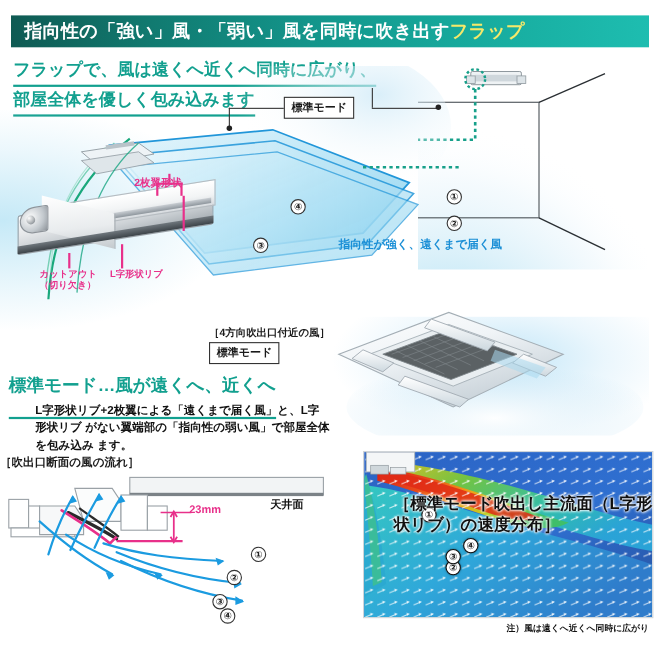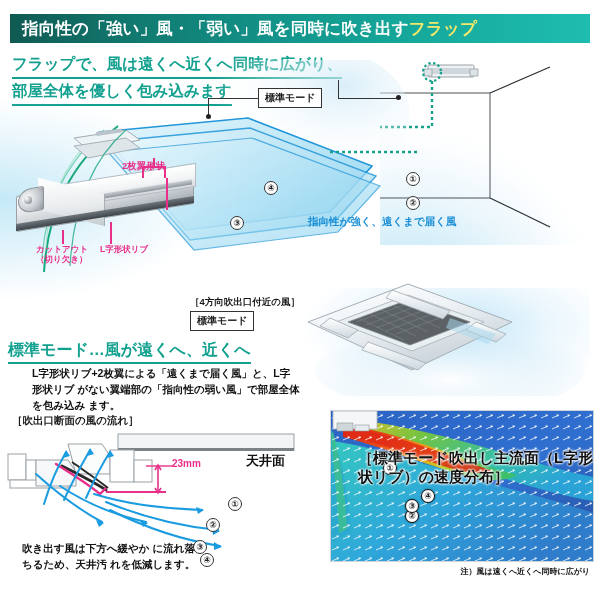--- a/index.html
+++ b/index.html
@@ -114,32 +114,32 @@
   .unit-photo{position:absolute;left:300px;top:278px;width:290px;height:118px;}
   .unit-glow{
     position:absolute;left:0;top:10px;width:290px;height:110px;
     background:radial-gradient(ellipse at 55% 35%,rgba(175,222,245,.75) 0%,rgba(210,236,250,.45) 40%,rgba(255,255,255,0) 70%);
   }
 
   
   .sec2-title{
     position:absolute;left:8px;top:340px;
     font-size:16px;font-weight:bold;color:#12a08f;
-    border-bottom:2px solid #12a08f;padding-bottom:1px;
+    border-bottom:2px solid #12a08f;padding-bottom:18px;
   }
   .sec2-body{
     position:absolute;left:8px;top:366px;width:268px;
     font-size:10.5px;line-height:1.5;color:#111;font-weight:bold;margin-left:24px;
   }
 
   
-  .xsec-title{position:absolute;left:12px;top:414px;font-size:10.5px;font-weight:bold;}
+  .xsec-title{position:absolute;left:0;top:414px;font-size:10.5px;font-weight:bold;}
   .xsec{position:absolute;left:6px;top:430px;width:290px;height:120px;}
   .dim-txt{position:absolute;color:#e8308a;font-size:10px;font-weight:bold;}
-  .ceil-txt{position:absolute;font-size:13px;font-weight:bold;color:#111;}
+  .ceil-txt{position:absolute;font-size:10px;font-weight:bold;color:#111;}
   .xsec-note{
     position:absolute;left:22px;top:540px;width:180px;
     font-size:10.5px;line-height:1.55;font-weight:bold;color:#111;
   }
 
   
   .cfd{
     position:absolute;left:330px;top:410px;width:262px;height:150px;overflow:hidden;
     border:1px solid #cfd4d8;
   }
@@ -379,25 +379,20 @@
   </svg>
 
   <div class="ceil-txt" style="left:246px;top:452px;">天井面</div>
   <div class="dim-txt" style="left:172px;top:458px;">23mm</div>
 
   <div class="cnum" style="left:228px;top:497px;">①</div>
   <div class="cnum" style="left:206px;top:518px;">②</div>
   <div class="cnum" style="left:193px;top:540px;">③</div>
   <div class="cnum" style="left:200px;top:553px;">④</div>
 
-  <div class="xsec-note">
-    <span>吹き出す風は下方へ緩やか</span>
-    <span>に流れ落ちるため、天井汚</span>
-    <span>れを低減します。</span>
-  </div>
 
   <div class="cfd">
     <svg width="262" height="150" viewBox="0 0 262 150">
       <defs>
         <linearGradient id="bgBlue" x1="0" y1="0" x2="1" y2="1">
           <stop offset="0%" stop-color="#2b63c4"></stop>
           <stop offset="55%" stop-color="#2f6fd0"></stop>
           <stop offset="100%" stop-color="#26509e"></stop>
         </linearGradient>
         <linearGradient id="jetG" x1="0" y1="0" x2="1" y2="0.35">

